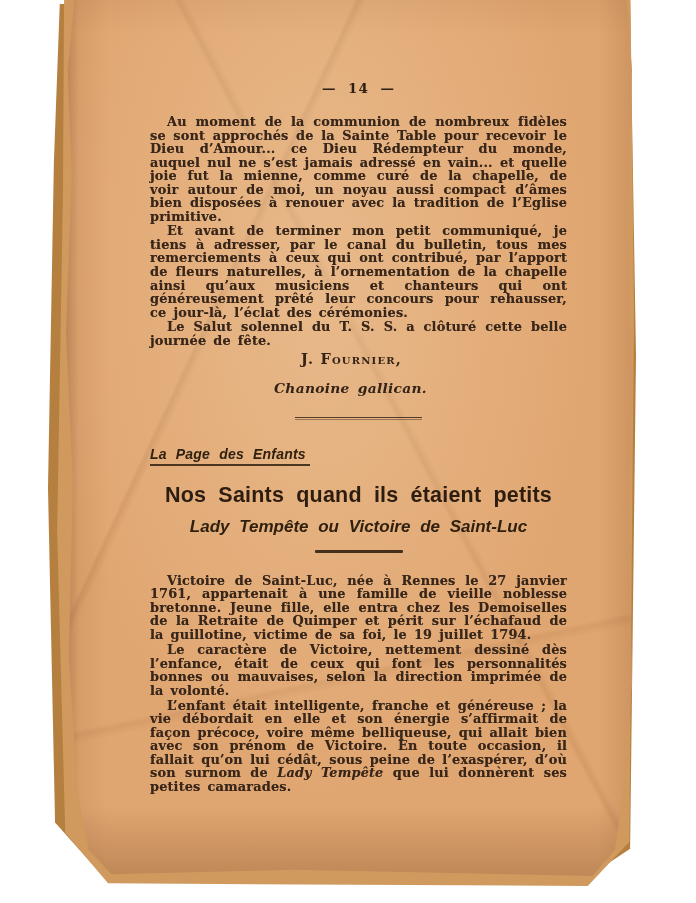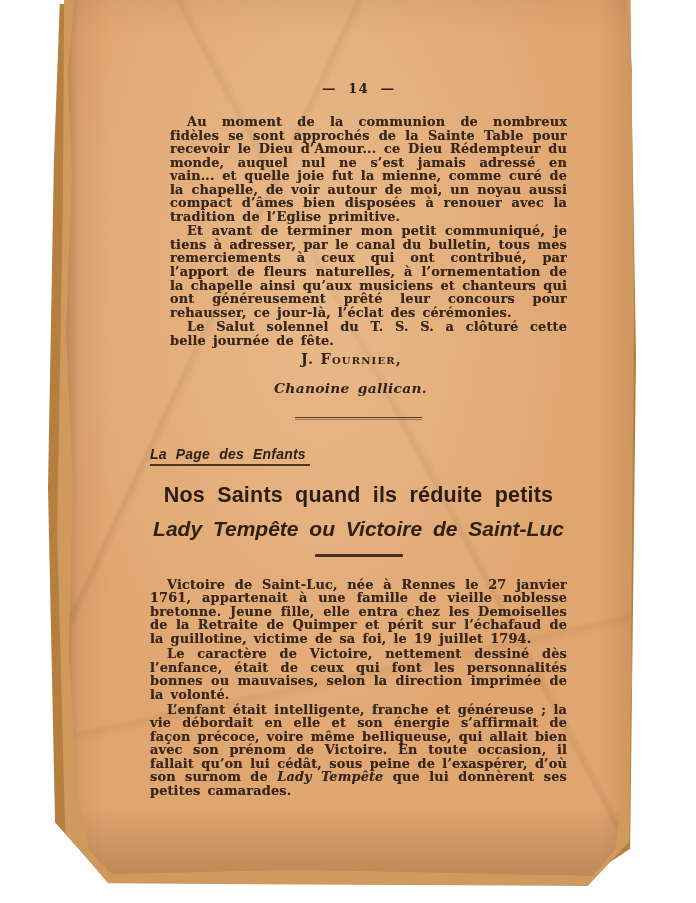--- a/index.html
+++ b/index.html
@@ -51,21 +51,21 @@
     margin:0;
     text-indent:17px;
     text-align:justify;
     font-size:12.9px;line-height:13.55px;
     font-weight:700;
     color:#38261a;
     letter-spacing:0.15px;word-spacing:2.4px;
     text-shadow:0 0 0.5px rgba(56,38,26,0.55);
   }
   .body-copy p + p{margin-top:1px;}
-  .intro{margin-top:19px;margin-left:20px;}
+  .intro{margin-top:19px;}
   .signature{
     margin-top:3px;margin-right:14px;
     text-align:center;
   }
   .signature .sig-name{
     font-variant:small-caps;
     font-size:14.5px;font-weight:700;
     letter-spacing:1.2px;color:#33221666;
     color:#332216;
   }
@@ -96,21 +96,21 @@
     font-family:"Liberation Sans", sans-serif;
     font-weight:700;
     font-size:21.5px;color:#2c1d10;
     word-spacing:6px;letter-spacing:0.2px;
   }
   .article-subtitle{
     margin-top:9px;
     text-align:center;
     font-family:"Liberation Sans", sans-serif;
     font-weight:700;font-style:italic;
-    font-size:21px;color:#30200f;
+    font-size:17px;color:#30200f;
     word-spacing:5px;
   }
   .rule-small{
     width:88px;height:2.5px;margin:13px auto 0;
     background:rgba(50,34,18,0.9);
     border-radius:1px;
   }
   .children-copy{margin-top:21px;}
   .children-copy p + p{margin-top:1.5px;}
   .italic{font-style:italic;}
@@ -136,21 +136,21 @@
       <div class="sig-name">J. Fournier,</div>
       <div class="sig-role">Chanoine gallican.</div>
     </div>
 
     <div class="rule-main"></div>
 
     <div class="kicker-row">
       <span class="kicker">La Page des Enfants</span>
     </div>
 
-    <div class="article-title">Nos Saints quand ils réduite petits</div>
+    <div class="article-title">Nos Saints quand ils étaient petits</div>
     <div class="article-subtitle">Lady Tempête ou Victoire de Saint-Luc</div>
 
     <div class="rule-small"></div>
 
     <div class="body-copy children-copy">
       <p>Victoire de Saint-Luc, née à Rennes le 27 janvier 1761, appartenait à une famille de vieille noblesse bretonne. Jeune fille, elle entra chez les Demoiselles de la Retraite de Quimper et périt sur l’échafaud de la guillotine, victime de sa foi, le 19 juillet 1794.</p>
       <p>Le caractère de Victoire, nettement dessiné dès l’enfance, était de ceux qui font les personnalités bonnes ou mauvaises, selon la direction imprimée de la volonté.</p>
       <p><span>L’enfant était intelligente, franche et généreuse ; la vie débordait en elle et son énergie s’affirmait de façon précoce, voire même belliqueuse, qui allait bien avec son prénom de Victoire. En toute occasion, il fallait qu’on lui cédât, sous peine de l’exaspérer, d’où son surnom de </span><span class="italic">Lady Tempête</span><span> que lui donnèrent ses petites camarades.</span></p>
     </div>
 

